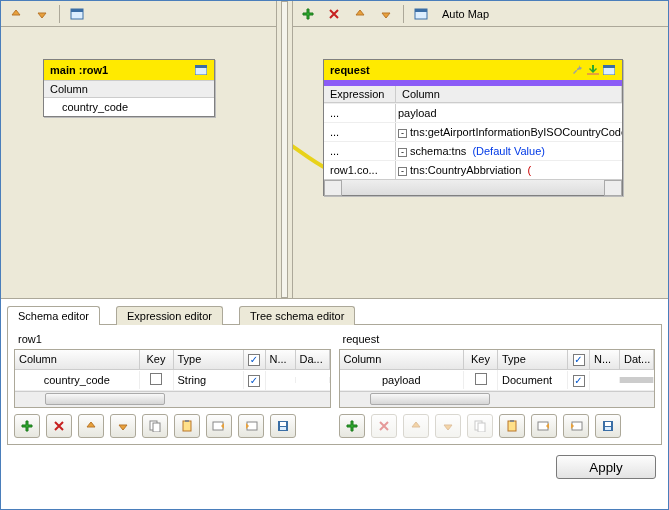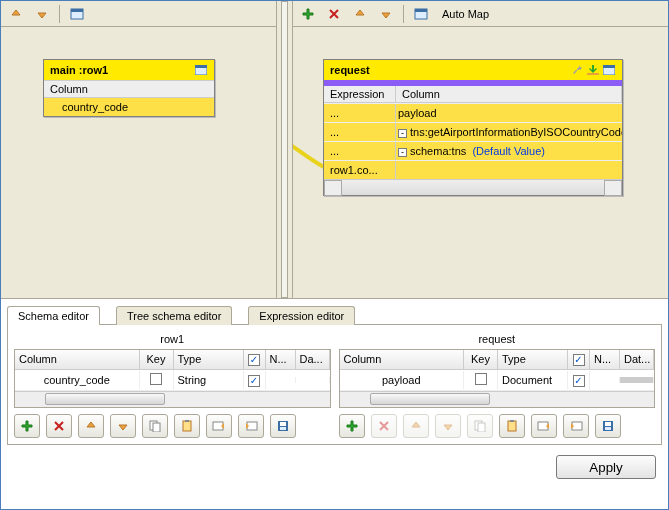--- a/index.html
+++ b/index.html
@@ -9,21 +9,21 @@
   .pane { position: relative; background: #ece9d8; }
   .pane-left { width: 276px; border-right: 1px solid #aca899; }
   .splitter { width: 16px; background: #ece9d8; border-right: 1px solid #aca899; position: relative; }
   .splitter::after { content: ""; position: absolute; left: 4px; right: 4px; top: 0; bottom: 0; border: 1px solid #aca899; background: #f5f4ec; }
   .pane-right { flex: 1; }
   .toolbar { height: 26px; background: #ece9d8; border-bottom: 1px solid #aca899; display: flex; align-items: center; padding: 0 4px; gap: 4px; }
   .tbtn { width: 22px; height: 20px; display: inline-flex; align-items: center; justify-content: center; border: 1px solid transparent; border-radius: 3px; cursor: pointer; }
   .tsep { width: 1px; height: 18px; background: #aca899; margin: 0 2px; }
   .tlabel { padding: 0 6px; }
   .canvas { position: relative; height: 271px; overflow: hidden; }
-  .nodebox { position: absolute; background: #fde047; border: 1px solid #808080; box-shadow: 1px 1px 0 #bbb; }
+  .nodebox { position: absolute; background: #ffffff; border: 1px solid #808080; box-shadow: 1px 1px 0 #bbb; }
   .nodehead { background: #ffea00; height: 20px; display: flex; align-items: center; padding: 0 6px; font-weight: bold; justify-content: space-between; }
   .headicons { display: flex; gap: 2px; }
   .headicons span { width: 14px; height: 14px; display: inline-flex; align-items: center; justify-content: center; }
   .colhead { background: #eee; border-top: 1px solid #ccc; border-bottom: 1px solid #ccc; padding: 2px 6px; }
   .colhead2 { display: flex; background: #eee; border-top: 6px solid #8b5cf6; border-bottom: 1px solid #ccc; }
   .colhead2 > div { padding: 2px 6px; border-right: 1px solid #ccc; }
   .nrow { padding: 3px 6px 3px 18px; }
   .tree-row { display:flex; padding: 0; border-top: 1px solid #eee; }
   .tree-row .cexp { width: 72px; padding: 3px 6px; border-right: 1px solid #ccc; }
   .tree-row .ccol { flex:1; padding: 3px 2px; white-space: nowrap; overflow: hidden; }
@@ -36,21 +36,21 @@
   .hscroll { height: 16px; border-top: 1px solid #ccc; background: linear-gradient(#eee,#ddd); position: relative; }
   .hscroll::before, .hscroll::after { content: ""; position:absolute; top:0; width:16px; height:14px; border:1px solid #aaa; background:#eee; }
   .hscroll::before { left:0; } .hscroll::after { right:0; }
   
   .tabsarea { padding: 6px 6px 0 6px; }
   .tabs { display: flex; position: relative; }
   .tab { border: 1px solid #aca899; border-bottom: none; padding: 3px 10px; background: #ece9d8; border-radius: 3px 3px 0 0; margin-right: 16px; position: relative; top: 1px; }
   .tab.active { background: #fff; z-index: 2; }
   .tabbody { border: 1px solid #aca899; background: #fff; padding: 6px; display:flex; gap: 8px; }
   .half { flex: 1; display:flex; flex-direction:column; }
-  .halflabel { padding: 2px 4px 4px 4px; text-align: center; }
+  .halflabel { padding: 2px 4px 4px 4px; }
   .grid { border: 1px solid #aca899; }
   .ghead { display:flex; background: linear-gradient(#fdfdfd,#e8e8e8); border-bottom:1px solid #ccc; }
   .ghead > div { padding: 3px 4px; border-right:1px solid #ccc; }
   .grow { display:flex; background:#fff; border-bottom:1px solid #eee; align-items:center; }
   .grow > div { padding: 3px 4px; border-right:1px solid #eee; }
   .cb { width:12px; height:12px; border:1px solid #7a7a7a; display:inline-block; background:#fff; text-align:center; line-height:10px; font-size:10px;}
   .cb.checked::after { content:"✓"; color:#0055cc; }
   .gscroll { height:16px; border-top:1px solid #ccc; background:#eee; position:relative;}
   .gscroll .thumb { position:absolute; top:1px; left:30px; height:12px; width:120px; background: linear-gradient(#f8f8f8,#d6d6d6); border:1px solid #aaa; border-radius:2px;}
   .btnrow { display:flex; gap:6px; padding: 6px 0 0 0;}
@@ -182,33 +182,34 @@
             <div class="tree-row">
               <div class="cexp">...</div>
               <div class="ccol indent1"><span class="toggle">-</span><span>tns:getAirportInformationByISOCountryCode</span></div>
             </div>
             <div class="tree-row">
               <div class="cexp">...</div>
               <div class="ccol indent2"><span class="toggle">-</span><span>schema:tns</span> &nbsp;<span class="blue">(Default Value)</span></div>
             </div>
             <div class="tree-row">
               <div class="cexp">row1.co...</div>
+              <div class="ccol indent2"><span class="toggle">-</span><span>tns:CountryAbbrviation</span> &nbsp;<span class="red">(</span></div>
             </div>
           </div>
           <div class="hscroll"></div>
         </div>
       </div>
     </div>
   </div>
 
   <div class="tabsarea">
     <div class="tabs">
       <div class="tab active">Schema editor</div>
+      <div class="tab">Expression editor</div>
       <div class="tab">Tree schema editor</div>
-      <div class="tab">Expression editor</div>
     </div>
     <div class="tabbody">
 
       <div class="half">
         <div class="halflabel">row1</div>
         <div class="grid">
           <div class="ghead">
             <div class="gc-col">Column</div>
             <div class="gc-key">Key</div>
             <div class="gc-type">Type</div>

